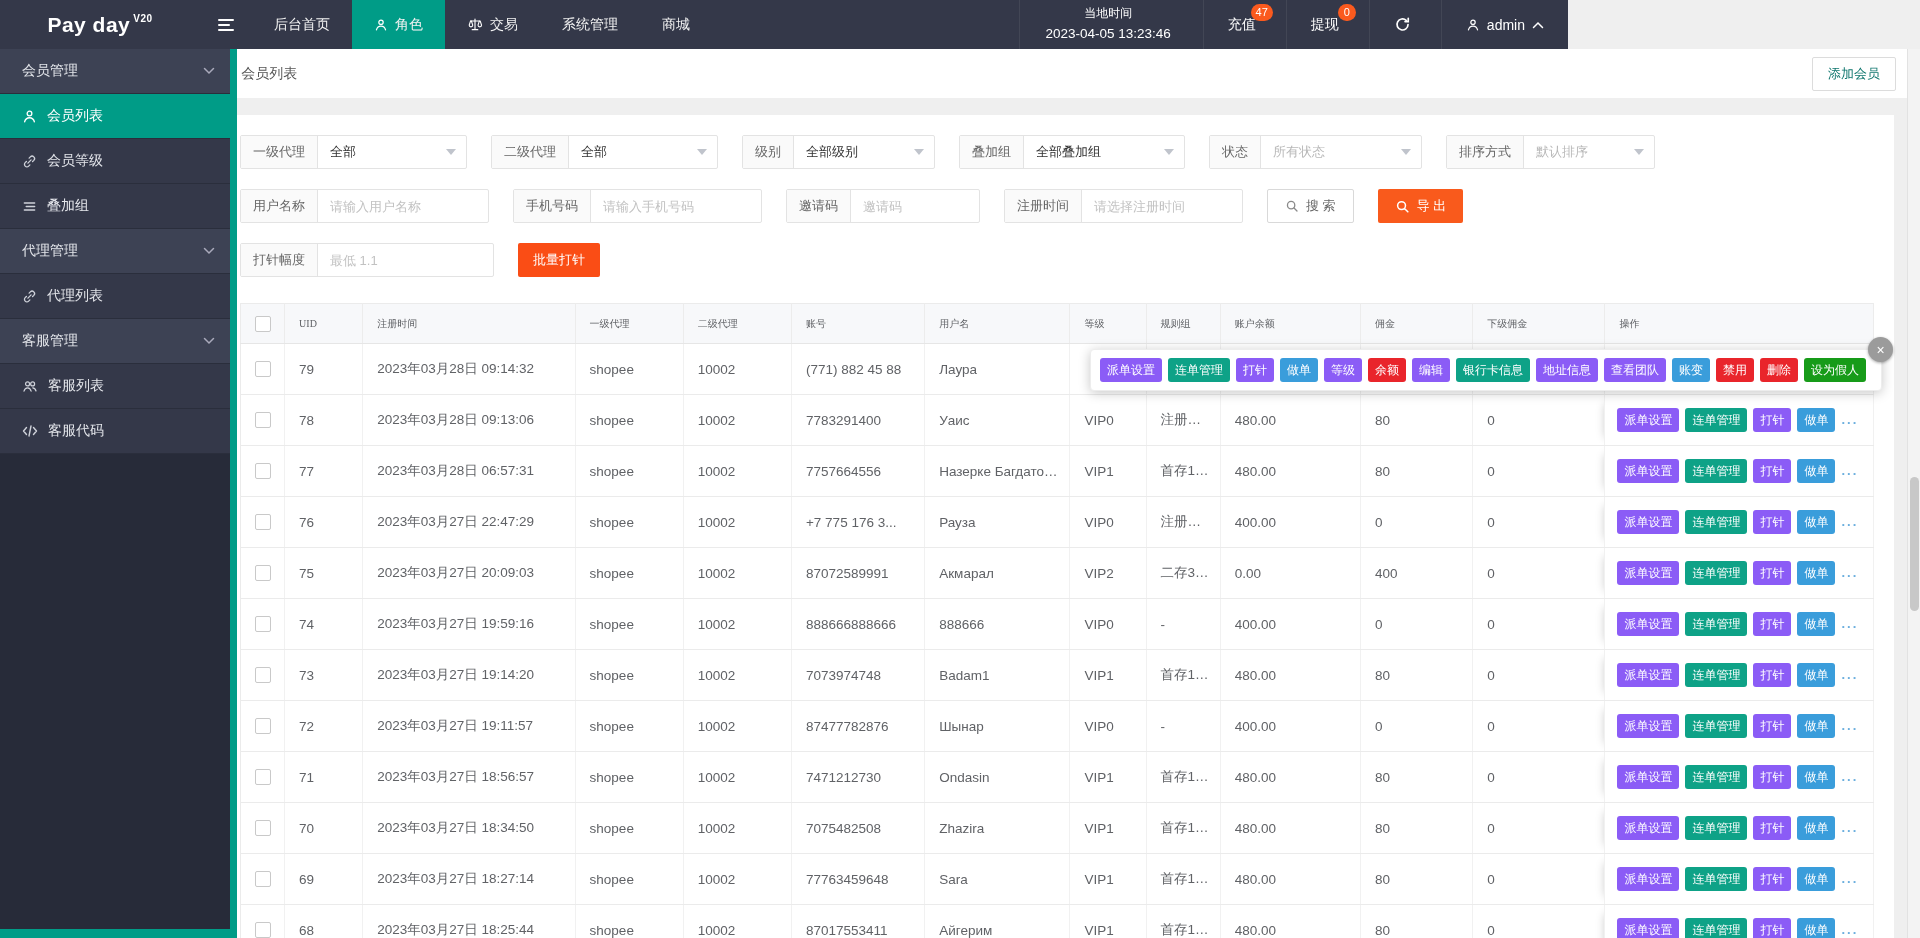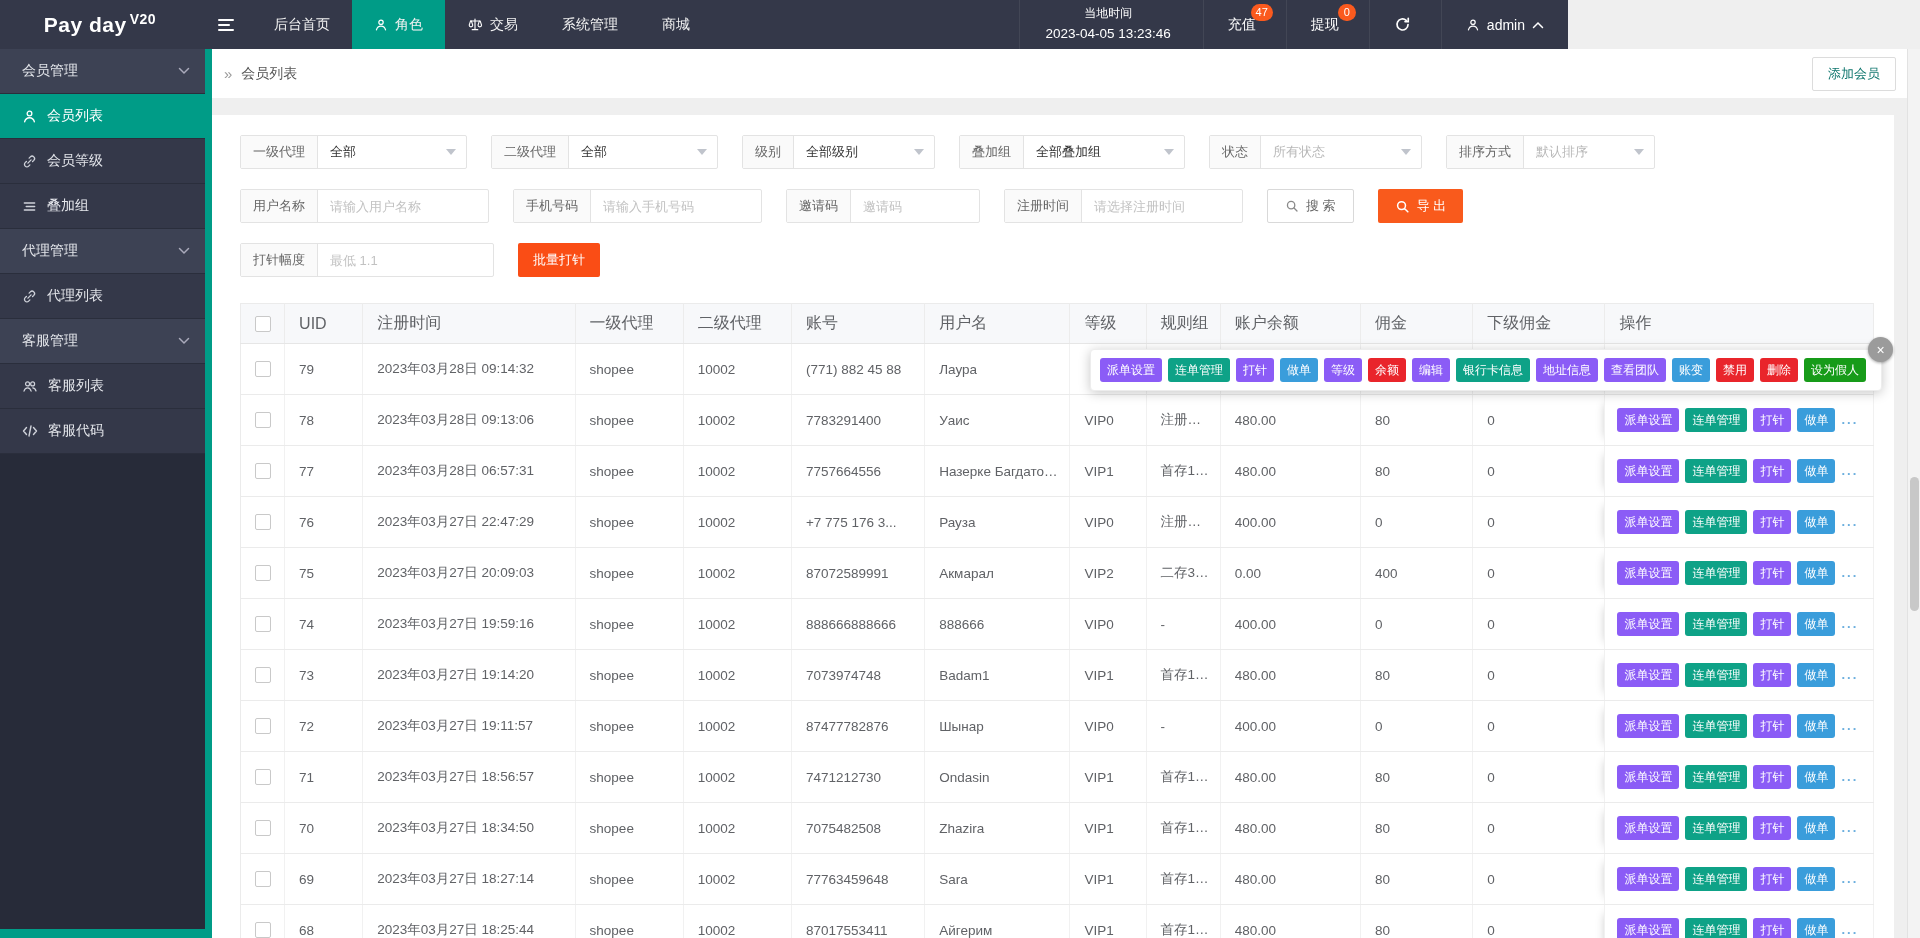--- a/index.html
+++ b/index.html
@@ -6,37 +6,37 @@
   * { margin:0; padding:0; box-sizing:border-box; }
   html,body { width:1920px; height:938px; overflow:hidden;
     font-family:"Liberation Sans","DejaVu Sans",sans-serif; background:#efefef; color:#333; }
   svg { display:block; }
 
   
   .topbar { position:absolute; top:0; left:0; width:1568px; height:49px; background:#343849;
     display:flex; align-items:stretch; color:#fff; z-index:60; }
   .logo { width:200px; display:flex; align-items:center; justify-content:center;
     font-size:21px; font-weight:bold; letter-spacing:.5px; }
-  .logo sup { font-size:14px; margin-left:3px; transform:translateY(-6px); }
+  .logo sup { font-size:10px; margin-left:3px; transform:translateY(-6px); }
   .burger { width:52px; display:flex; align-items:center; justify-content:center; cursor:pointer; }
   .nav { display:flex; align-items:stretch; }
   .nav-item { display:flex; align-items:center; gap:7px; padding:0 22px; font-size:14px;
     color:#f2f2f2; cursor:pointer; white-space:nowrap; }
   .nav-item.active { background:#009c87; }
   .top-right { margin-left:auto; display:flex; align-items:stretch;gap:6px; }
   .time-block { display:flex; flex-direction:column; justify-content:center; align-items:center;
     padding:0 26px; border-left:1px solid rgba(255,255,255,.07); font-size:12px; line-height:1.7; }
   .time-value { font-size:13.5px; }
   .top-link { position:relative; display:flex; align-items:center; gap:7px; padding:0 24px;
     font-size:14px; border-left:1px solid rgba(255,255,255,.07); cursor:pointer; white-space:nowrap; }
   .badge { position:absolute; top:4px; right:7px; min-width:18px; height:17px; padding:0 5px;
     background:#fa5a1e; border-radius:9px; font-size:11px; line-height:17px; text-align:center; }
 
   
-  .sidebar { position:absolute; top:49px; left:0; width:212px; height:889px; background:#272b39; z-index:50; }
+  .sidebar { position:absolute; top:49px; left:0; width:237px; height:889px; background:#272b39; z-index:50; }
   .side-row { height:45px; display:flex; align-items:center; padding-left:22px; font-size:14px;
     color:#e4e6eb; border-bottom:1px solid #2a2e3c; cursor:pointer; }
   .side-group { background:#3d4254; padding-right:22px; }
   .side-group .chev { margin-left:auto; }
   .side-item { background:#343849; gap:10px; }
   .side-item.active { background:#009c87; color:#fff; }
   .side-strip-right { position:absolute; top:0; right:0; width:7px; height:100%; background:#009c87; }
   .side-strip-bottom { position:absolute; bottom:0; left:0; width:100%; height:9px; background:#009c87; }
 
   
@@ -67,23 +67,23 @@
   .iw1{width:170px}.iw2{width:170px}.iw3{width:128px}.iw4{width:160px}.iw5{width:175px}
   .btn { height:34px; display:inline-flex; align-items:center; gap:7px; padding:0 17px;
     border-radius:2px; font-size:13px; cursor:pointer; border:none; font-family:inherit; }
   .btn-search { background:#fff; border:1px solid #d9d9d9; color:#666; }
   .btn-export { background:#f95a1c; color:#fff; }
   .btn-batch  { background:#fa4d15; color:#fff; padding:0 15px; }
 
   
   .table-wrap { position:relative; margin-top:6px; }
   table { border-collapse:collapse; table-layout:fixed; width:1634px; border:1px solid #ebebeb; }
-  thead th { height:40px; background:#f7f8fa; font-weight:normal; text-align:left; font-size:16px;
+  thead th { height:40px; background:#f7f8fa; font-weight:normal; text-align:left; font-size:10px;
     color:#606266; padding:0 8px 0 14px; border-bottom:1px solid #e6e6e6; border-right:1px solid #ececec;
-    white-space:nowrap; overflow:hidden; }
+    white-space:nowrap; overflow:hidden;font-family:Liberation Serif, serif; }
   tbody td { height:51px; font-size:13.5px; color:#606266; padding:0 10px 0 14px;
     border-bottom:1px solid #ebebeb; border-right:1px solid #f1f1f1; white-space:nowrap;
     overflow:hidden; text-overflow:ellipsis; background:#fff; }
   th.col-check, td.col-check { padding:0; text-align:center; }
   .cbx { width:16px; height:16px; border:1px solid #c9c9c9; border-radius:2px; background:#fff;
     margin:0 auto; cursor:pointer; }
   th:last-child, td.cell-actions { box-shadow:-9px 0 9px -9px rgba(0,0,0,.22); }
   td.cell-actions { padding-left:12px; overflow:visible; }
   .abtn { display:inline-block; color:#fff; font-size:12px; padding:6px 7px; border-radius:3px;
     margin-right:6px; cursor:pointer; line-height:1; white-space:nowrap; }

